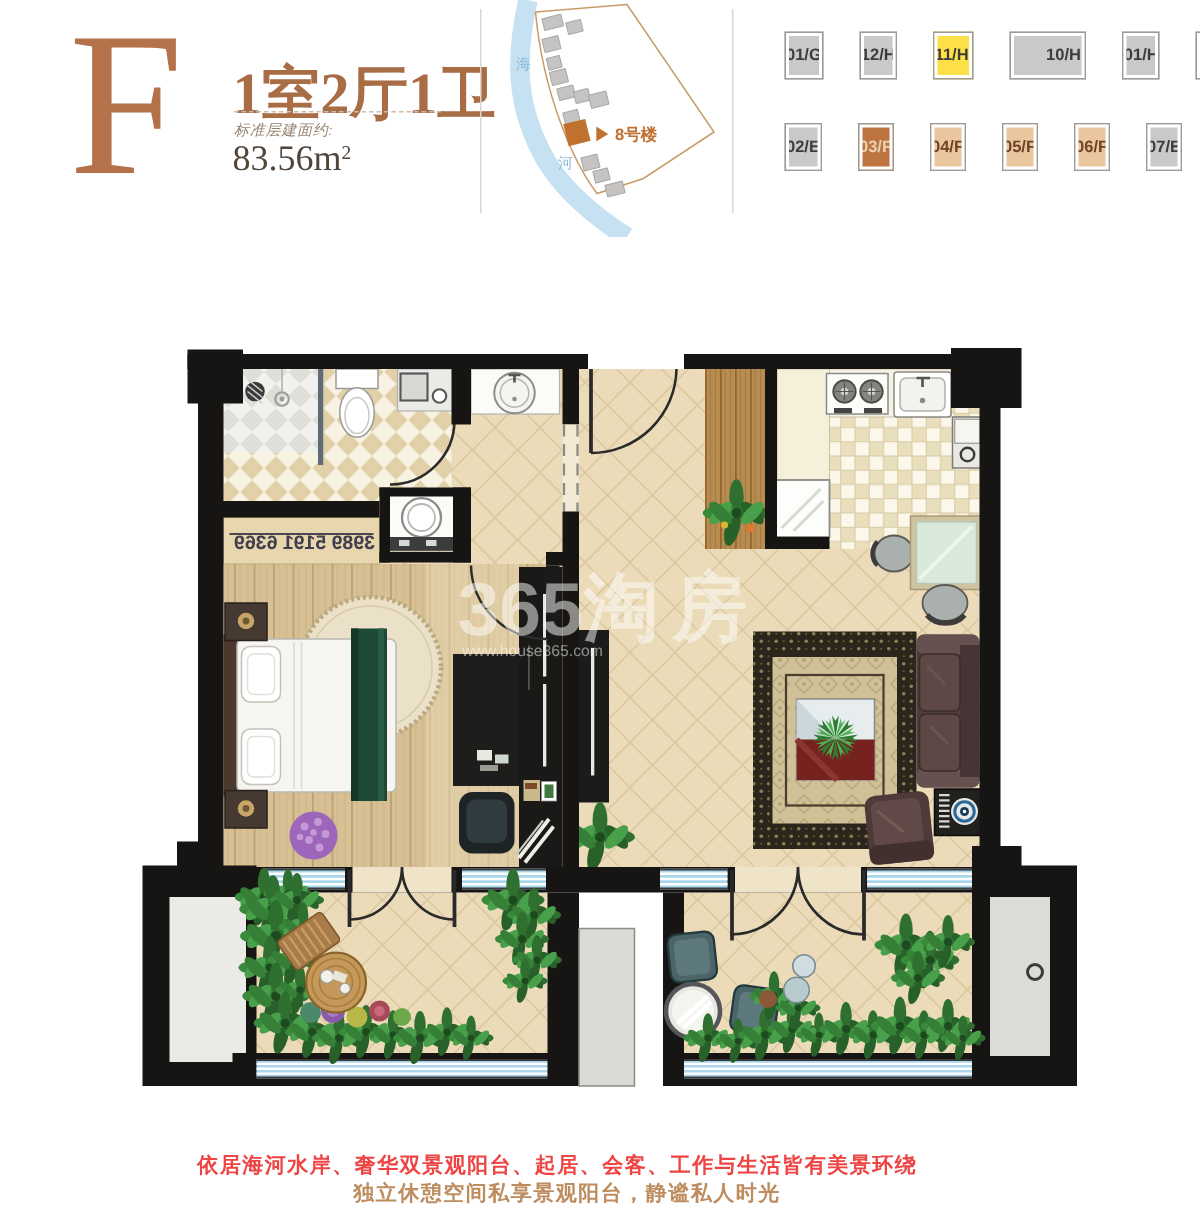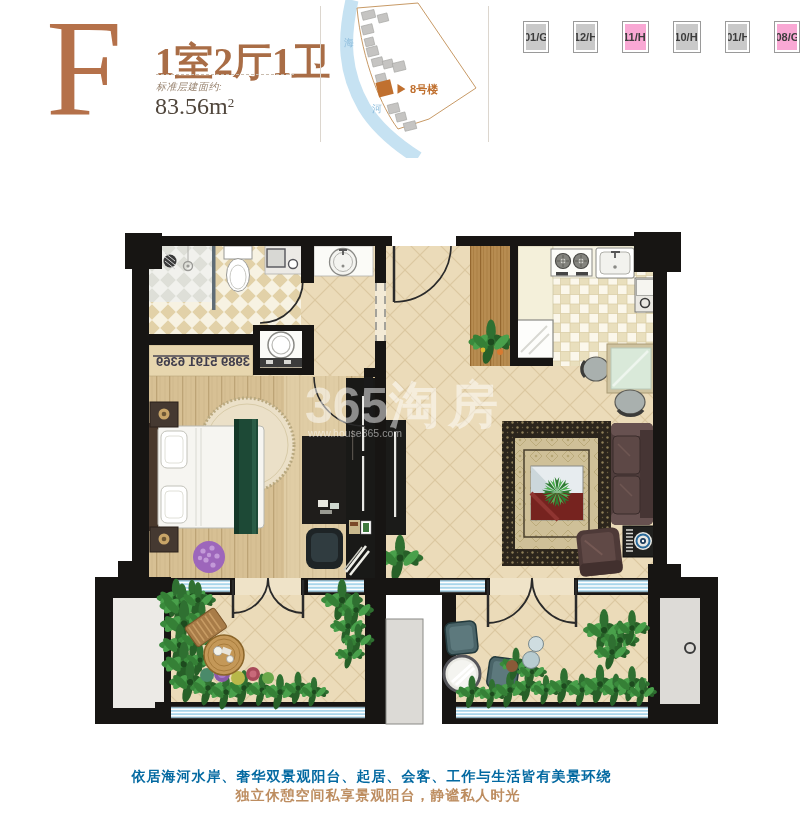--- a/index.html
+++ b/index.html
@@ -53,27 +53,35 @@
     <rect x="55" y="81" width="15" height="15" fill="#c0702f" transform="rotate(-14 62 88)"></rect>
 
     <text x="74" y="93" font-size="11" font-weight="bold" fill="#c0702f">▶ 8号楼</text>
   </svg>
 
   <div class="abs" style="left:523px;top:21px;width:250px;">
 
     <div style="display:flex;">
       <div class="ub" style="background:#c9c9c9;color:#3c3c3c;">01/G</div>
       <div class="ub" style="background:#c9c9c9;color:#3c3c3c;">12/H</div>
-      <div class="ub" style="background:#f9a8d4;color:#3c3c3c;">11/H'</div>
-      <div class="ub" style="background:#c9c9c9;color:#3c3c3c;">10/H'</div>
+      <div class="ub" style="background:#fde047;color:#3c3c3c;">11/H'</div>
+      <div class="ub" style="background:#c9c9c9;color:#3c3c3c;padding-left:23px;">10/H'</div>
       <div class="ub" style="background:#c9c9c9;color:#3c3c3c;">01/H</div>
       <div class="ub" style="background:#f9a8d4;color:#3c3c3c;">08/G</div>
     </div>
     <div style="height:29px;"></div>
 
+    <div style="display:flex;">
+      <div class="ub" style="background:#c9c9c9;color:#3c3c3c;">02/E</div>
+      <div class="ub" style="background:#bd7440;color:#ecd2b4;">03/F</div>
+      <div class="ub" style="background:#eac59e;color:#6e4424;">04/F</div>
+      <div class="ub" style="background:#eac59e;color:#6e4424;">05/F</div>
+      <div class="ub" style="background:#eac59e;color:#6e4424;">06/F</div>
+      <div class="ub" style="background:#c9c9c9;color:#3c3c3c;">07/E</div>
+    </div>
   </div>
 
 <svg class="abs" style="left:0;top:155px;" width="800" height="600" viewBox="0 155 800 600">
 <defs>
 <pattern id="lat" width="30" height="30" patternUnits="userSpaceOnUse">
  <rect width="30" height="30" fill="#ebdbb9"></rect>
  <path d="M0,15 L15,0 M15,30 L30,15 M0,15 L15,30 M15,0 L30,15" stroke="#dcc8a0" stroke-width="1.1" fill="none"></path>
 </pattern>
 <pattern id="bathtile" width="16" height="16" patternUnits="userSpaceOnUse">
  <rect width="16" height="16" fill="#f7f2e2"></rect>
@@ -552,16 +560,16 @@
       <circle cx="536" cy="644" r="7.5" fill="#cfdde0" stroke="#7a8a8e" stroke-width="1"></circle>
       <circle cx="512" cy="666" r="6" fill="#8a5a38"></circle>
 
 <g opacity="0.5" fill="#ffffff">
         <text x="305" y="423" font-family="Liberation Sans" font-size="50" font-weight="bold">365</text>
         <text x="389" y="422" font-family="Liberation Sans" font-size="50" font-weight="bold" letter-spacing="9">淘房</text>
         <text x="308" y="437" font-family="Liberation Sans" font-size="10.5">www.house365.com</text>
       </g>
 </svg>
 
-  <div class="abs" style="left:0;top:768px;width:743px;text-align:center;color:#0369a1;font-size:14px;font-weight:bold;letter-spacing:1px;">依居海河水岸、奢华双景观阳台、起居、会客、工作与生活皆有美景环绕</div>
+  <div class="abs" style="left:0;top:768px;width:743px;text-align:center;color:#ef4444;font-size:14px;font-weight:bold;letter-spacing:1px;">依居海河水岸、奢华双景观阳台、起居、会客、工作与生活皆有美景环绕</div>
 
   <div class="abs" style="left:0;top:787px;width:756px;text-align:center;color:#bd8d60;font-size:14px;font-weight:bold;letter-spacing:1px;">独立休憩空间私享景观阳台，静谧私人时光</div>
 </div>
 
 </body></html>

